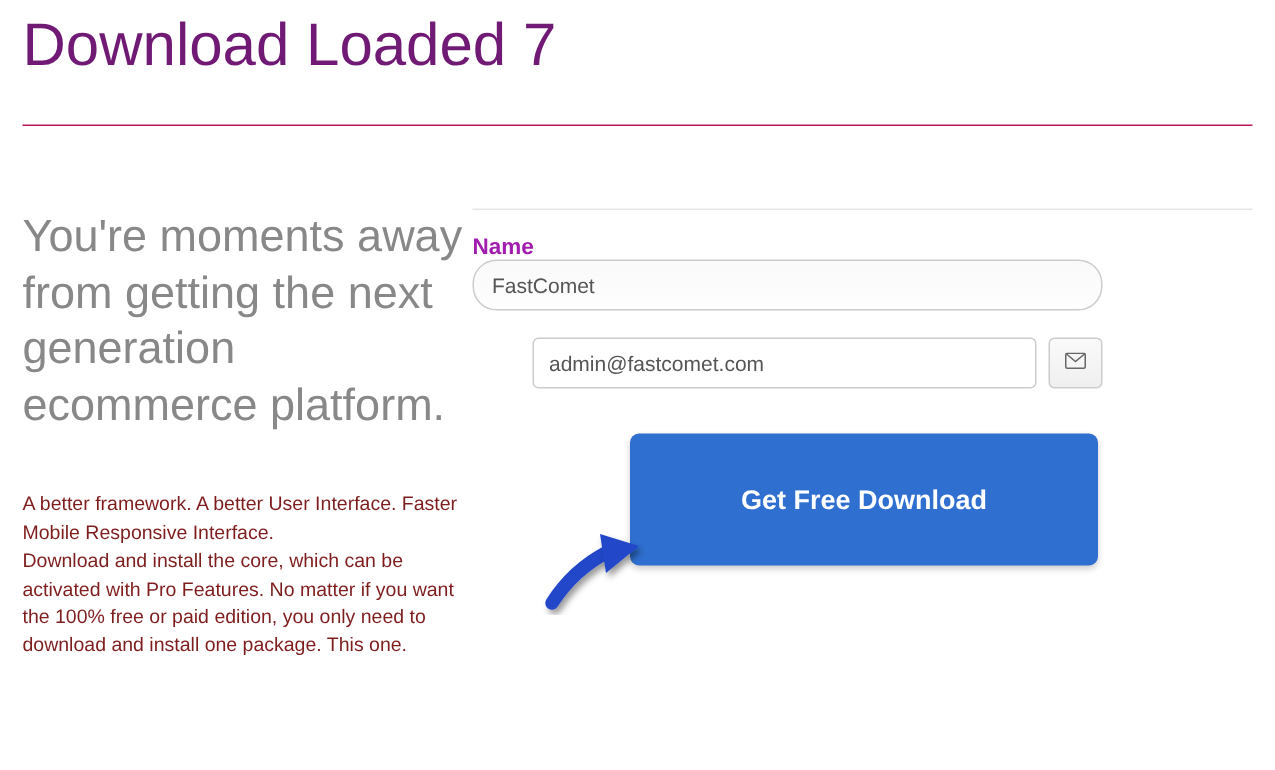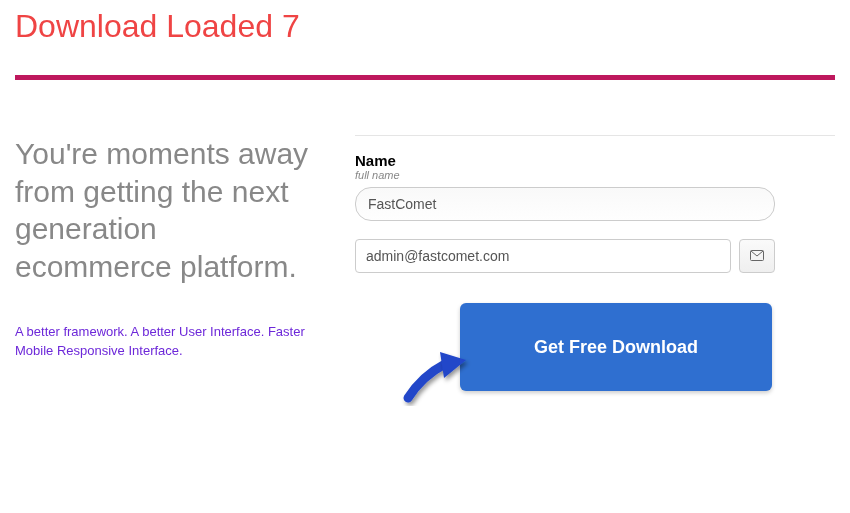--- a/index.html
+++ b/index.html
@@ -4,60 +4,59 @@
   <style>
     * { margin: 0; padding: 0; box-sizing: border-box; }
     body {
       font-family: Arial, Helvetica, sans-serif;
       background: #ffffff;
       width: 850px;
       height: 513px;
       padding: 0 15px;
     }
     .page-title {
-      font-size: 32px;
+      font-size: 40px;
       font-weight: 300;
-      color: #ef4444;
+      color: #701a75;
       padding: 8px 0 30px 0;
-      border-bottom: 5px solid #be185d;
+      border-bottom: 1px solid #be185d;
       margin-bottom: 55px;
     }
     .content {
       display: flex;
-      gap: 40px;
     }
     .left-col {
       width: 300px;
       flex-shrink: 0;
     }
     .headline {
       font-size: 30px;
       line-height: 1.25;
       font-weight: 300;
       color: #888;
       margin-bottom: 38px;
     }
     .description {
       font-size: 13px;
       line-height: 1.45;
-      color: #6d28d9;
+      color: #7f1d1d;
     }
     .right-col {
       flex: 1;
       border-top: 1px solid #e5e5e5;
       padding-top: 16px;
       position: relative;
     }
     .field-group {
       margin-bottom: 18px;
     }
     .field-label {
       font-size: 15px;
       font-weight: bold;
-      color: #000000;
+      color: #a21caf;
       display: block;
     }
     .field-hint {
       font-size: 11px;
       font-style: italic;
       color: #888;
       display: block;
       margin-bottom: 6px;
     }
     .text-input {
@@ -80,20 +79,21 @@
     .email-input {
       flex: 1;
       height: 34px;
       padding: 6px 10px;
       font-size: 14px;
       color: #555;
       border: 1px solid #ccc;
       border-radius: 4px;
       background: #fff;
       outline: none;
+      margin-left: 40px;
     }
     .email-icon-box {
       width: 36px;
       height: 34px;
       border: 1px solid #ccc;
       border-radius: 4px;
       background: linear-gradient(#fafafa, #efefef);
       display: flex;
       align-items: center;
       justify-content: center;
@@ -123,28 +123,28 @@
 <body>
 
 <h1 class="page-title">Download Loaded 7</h1>
 
 <div class="content">
 
   <div class="left-col">
     <h2 class="headline">You're moments away from getting the next generation ecommerce platform.</h2>
     <p class="description">
       <span>A better framework. A better User Interface. Faster Mobile Responsive Interface.</span><br>
+      <span>Download and install the core, which can be activated with Pro Features. No matter if you want the 100% free or paid edition, you only need to download and install one package. This one.</span>
     </p>
   </div>
 
   <div class="right-col">
 
     <div class="field-group">
       <span class="field-label">Name</span>
-      <span class="field-hint">full name</span>
       <input type="text" class="text-input" value="FastComet" style="">
     </div>
 
     <div class="field-group">
       <div class="email-row">
         <input type="text" class="email-input" value="admin@fastcomet.com" style="">
         <div class="email-icon-box">
           <span>
             <svg width="14" height="11" viewBox="0 0 14 11">
               <rect x="0.5" y="0.5" width="13" height="10" rx="1" fill="none" stroke="#666" stroke-width="1"></rect>

